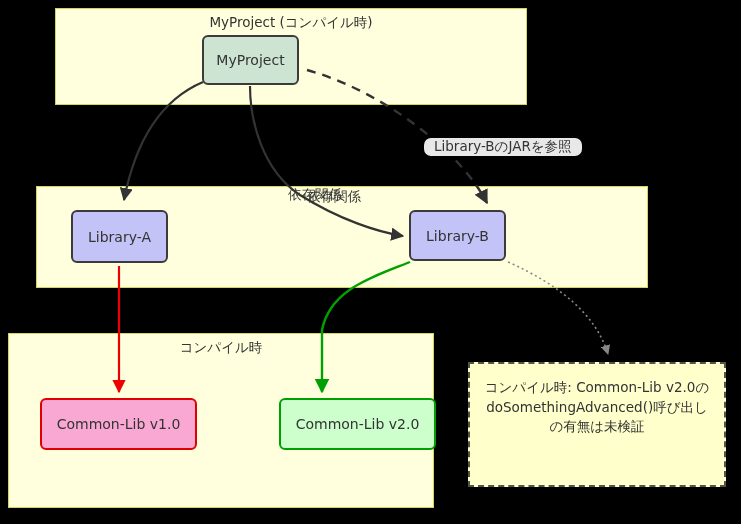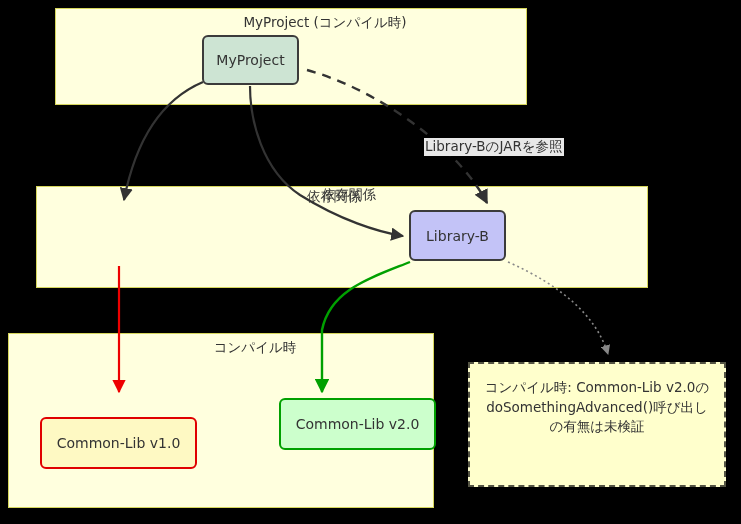--- a/index.html
+++ b/index.html
@@ -20,36 +20,35 @@
     box-sizing:border-box;
     z-index:1;
   }
   .cluster-title{
     position:absolute;
     z-index:3;
     color:#333333;
     font-size:13.5px;
     text-align:center;
     white-space:nowrap;
-    padding-left:34px;
   }
   
   .node{
     position:absolute;
     box-sizing:border-box;
     display:flex;align-items:center;justify-content:center;
     border-radius:6px;
     font-size:14px;
     color:#333333;
     z-index:4;
     text-align:left;
   }
   .node-proj{background:#cde4d3;border:2px solid #3b3b3b;}
   .node-lib{background:#c3c3f7;border:2px solid #3b3b3b;}
-  .node-red{background:#fef9c3;border:2px solid #e00000;margin-top:19px;}
+  .node-red{background:#f9a8d4;border:2px solid #e00000;}
   .node-green{background:#ccffcc;border:2px solid #00a000;}
   
   .note{
     position:absolute;
     box-sizing:border-box;
     background:#ffffcc;
     border:2px dashed #555544;
     color:#333333;
     font-size:13.5px;
     line-height:1.45;
@@ -58,21 +57,21 @@
     z-index:4;
   }
   
   .edge-label{
     position:absolute;
     z-index:5;
     color:#333333;
     font-size:13.5px;
     white-space:nowrap;
   }
-  .edge-label.boxed{background:#e8e8e8;padding:0 1px;}
+  .edge-label.boxed{background:#e8e8e8;padding:0 10px;border-radius:7px;}
 </style>
 </head>
 <body>
 
 <div id="root">
 
   <div class="cluster" style="left:55px;top:8px;width:472px;height:97px;"></div>
   <div class="cluster" style="left:36px;top:186px;width:612px;height:102px;"></div>
   <div class="cluster" style="left:8px;top:333px;width:426px;height:175px;"></div>
 
@@ -106,20 +105,23 @@
   </svg>
 
   <div class="cluster-title" style="left:55px;top:14px;width:472px;">MyProject (コンパイル時)</div>
   <div class="cluster-title" style="left:270px;top:186px;width:90px;">依存関係</div>
   <div class="cluster-title" style="left:8px;top:339px;width:426px;">コンパイル時</div>
 
   <div class="node node-proj" style="left:202px;top:35px;width:97px;height:50px;">
     <span>MyProject</span>
   </div>
 
+  <div class="node node-lib" style="left:71px;top:210px;width:97px;height:53px;">
+    <span>Library-A</span>
+  </div>
 
   <div class="node node-lib" style="left:409px;top:210px;width:97px;height:51px;">
     <span>Library-B</span>
   </div>
 
   <div class="node node-red" style="left:40px;top:398px;width:157px;height:52px;">
     <span>Common-Lib v1.0</span>
   </div>
 
   <div class="node node-green" style="left:243px;top:398px;width:157px;height:52px;margin-left:36px;">

